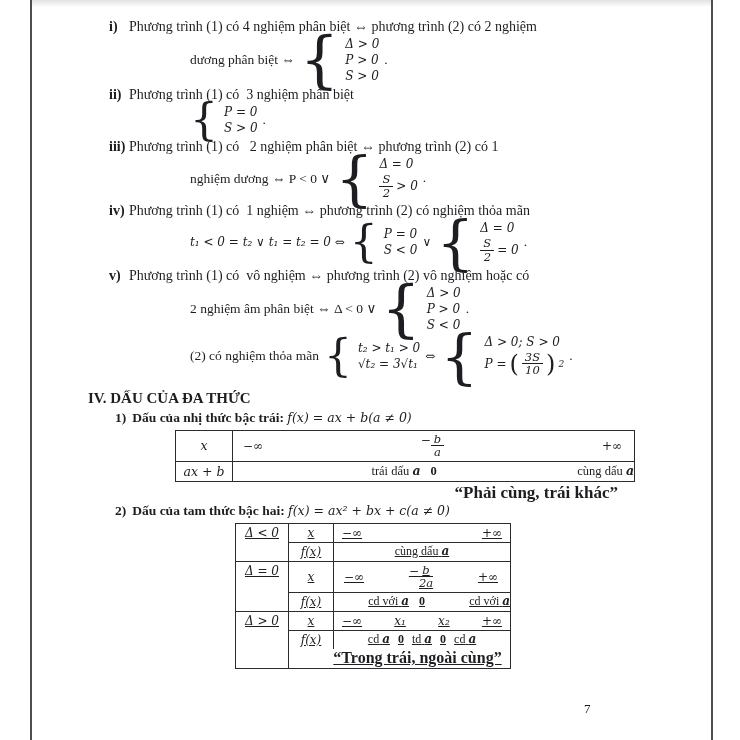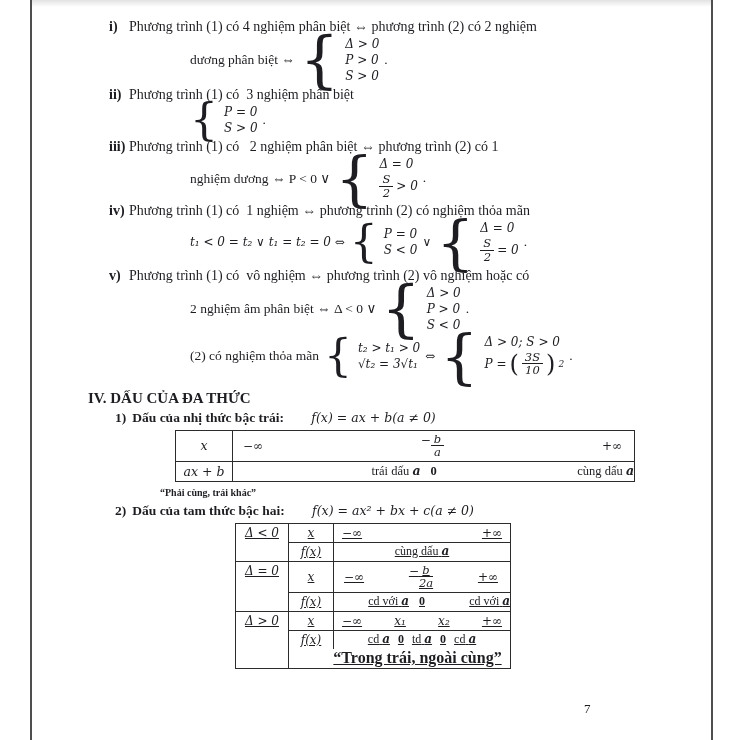--- a/index.html
+++ b/index.html
@@ -28,34 +28,34 @@
   .frac{display:inline-flex;flex-direction:column;align-items:center;font-style:italic;
         font-size:11.5px;line-height:1.1;vertical-align:middle;}
   .frac .fn{border-bottom:1px solid currentColor;padding:0 3px;}
   .frow{display:flex;align-items:center;gap:3px;font-style:italic;font-size:12px;line-height:14px;}
   .paren{font-size:24px;line-height:0;font-style:normal;}
   sup{font-size:9px;}
 
   .h4{margin:12px 0 2px 88px;font-weight:bold;font-size:15px;line-height:18px;}
   .subline{margin-left:115px;font-weight:bold;font-size:13.5px;line-height:18px;}
   .slab{margin-right:6px;}
-  .fml{font-weight:normal;font-style:italic;font-size:12.5px;font-family:"DejaVu Serif",serif;margin-left:24px;}
+  .fml{font-weight:normal;font-style:italic;font-size:12.5px;font-family:"DejaVu Serif",serif;}
 
   .t1{margin:3px 0 0 175px;width:458px;border:1.5px solid #2c2c2c;font-size:12.5px;}
   .t1 .tr{display:flex;}
   .t1 .tr1{border-bottom:1px solid #2c2c2c;min-height:30px;}
   .t1 .tr2{min-height:19px;}
   .t1 .lcell{width:56px;border-right:1px solid #2c2c2c;display:flex;align-items:center;
              justify-content:center;font-style:italic;font-family:"DejaVu Serif",serif;}
   .t1 .ccell{flex:1;display:flex;align-items:center;}
   .z{flex:1;text-align:right;}
   .zl{text-align:left;padding-left:10px;}
   .zr{text-align:right;padding-right:12px;}
   .zc{width:26px;display:flex;justify-content:center;}
-  .q1{margin-left:160px;width:458px;text-align:left;font-weight:bold;font-size:10px;line-height:18px;margin-top:2px;}
+  .q1{margin-left:160px;width:458px;text-align:right;font-weight:bold;font-size:17px;line-height:18px;margin-top:2px;}
 
   .t2{margin:3px 0 0 235px;width:274px;border:1.5px solid #2c2c2c;font-size:12px;}
   .g{display:flex;border-bottom:1px solid #2c2c2c;text-decoration:underline;}
   .g:last-child{border-bottom:none;}
   .gc{width:52px;border-right:1px solid #2c2c2c;font-style:italic;display:flex;
       justify-content:center;align-items:flex-start;padding-top:2px;font-family:"DejaVu Serif",serif;}
   .gi{flex:1;display:flex;flex-direction:column;}
   .gr{display:flex;min-height:18px;align-items:center;}
   .tall{min-height:30px;}
   .gr2{border-top:1px solid #2c2c2c;}

